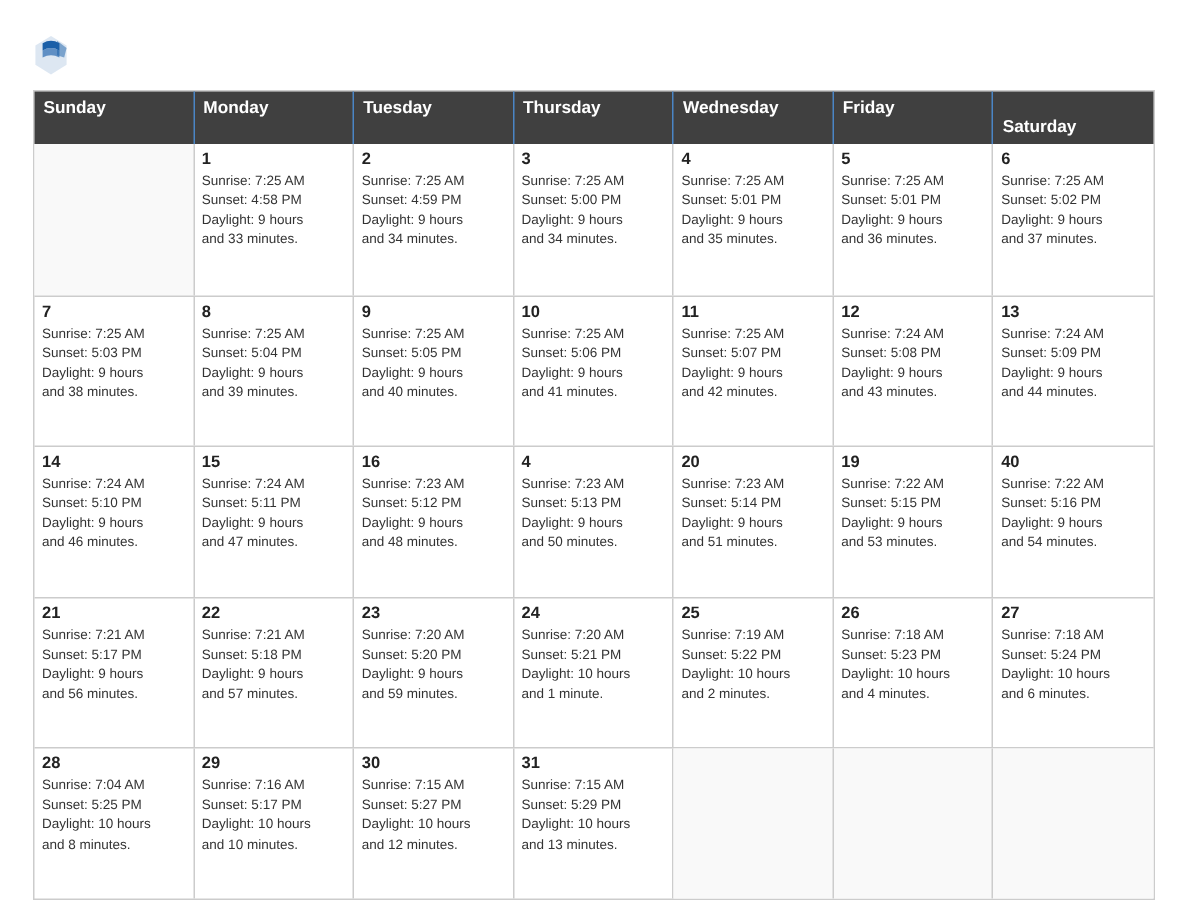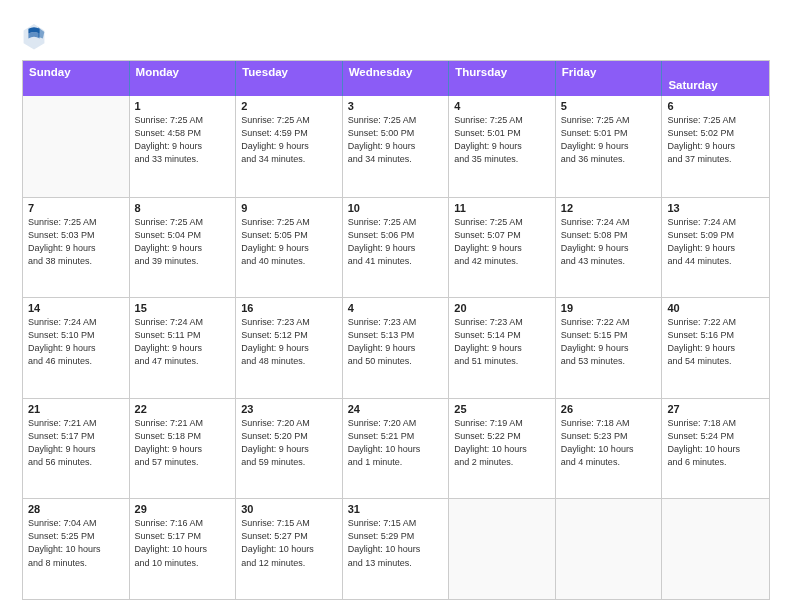--- a/index.html
+++ b/index.html
@@ -58,21 +58,21 @@
     }
     .calendar {
       flex: 1;
       display: flex;
       flex-direction: column;
       border: 1px solid #ccc;
     }
     .cal-header-row {
       display: grid;
       grid-template-columns: repeat(7, 1fr);
-      background: #8b5cf6;
+      background: #404040;
     }
     .cal-header-cell {
       color: #fff;
       font-size: 11.5px;
       font-weight: bold;
       padding: 5px 6px;
       text-align: left;
       border-right: 1px solid #4a85c5;
     }
     .cal-header-cell:last-child { border-right: none; margin-top: 13px; }
@@ -130,22 +130,22 @@
       <h1></h1>
       <h2></h2>
     </div>
   </div>
 
   <div class="calendar">
     <div class="cal-header-row">
     <div class="cal-header-cell">Sunday</div>
         <div class="cal-header-cell">Monday</div>
         <div class="cal-header-cell">Tuesday</div>
+        <div class="cal-header-cell">Thursday</div>
         <div class="cal-header-cell">Wednesday</div>
-        <div class="cal-header-cell">Thursday</div>
         <div class="cal-header-cell">Friday</div>
         <div class="cal-header-cell">Saturday</div>
       </div>
     <div class="cal-body">
     <div class="cal-week">
           <div class="cal-cell empty"></div>
           <div class="cal-cell">
             <div class="day-num">1</div>
             <div class="day-info" style="white-space: pre-line;">Sunrise: 7:25 AM
 Sunset: 4:58 PM

